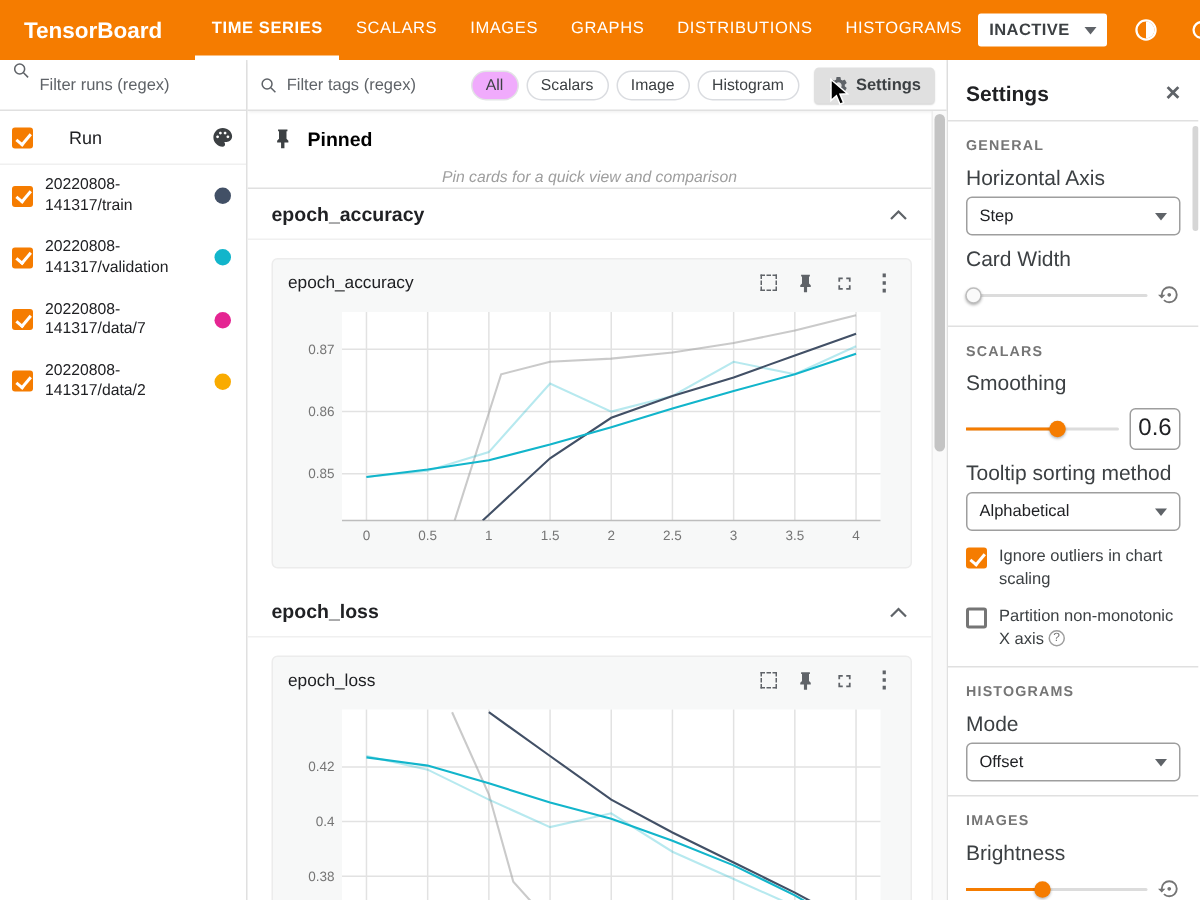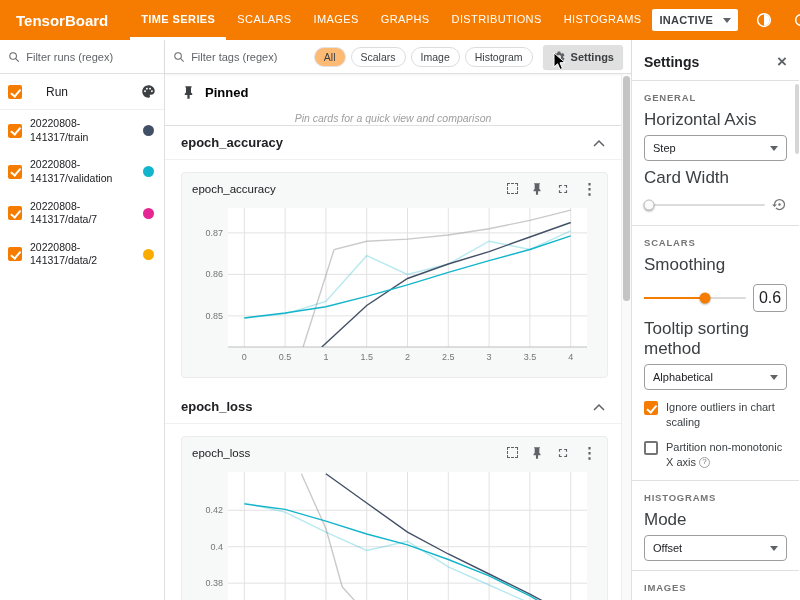--- a/index.html
+++ b/index.html
@@ -16,42 +16,42 @@
   .topbar-right{margin-left:auto;display:flex;align-items:center;gap:15px}
   .reload-select{background:#fff;color:#3c4043;font-size:11px;font-weight:bold;letter-spacing:.3px;padding:5px 7px;border-radius:2px;display:flex;align-items:center;justify-content:space-between;min-width:86px;cursor:pointer}
   .caret-down{width:0;height:0;border-left:4px solid transparent;border-right:4px solid transparent;border-top:5px solid #5f6368}
   .icon-btn{width:22px;height:22px;display:flex;align-items:center;justify-content:center;cursor:pointer}
 
   
   .page{display:flex;height:560px}
 
   
   .runs-sidebar{width:165px;border-right:1px solid #e0e0e0;display:flex;flex-direction:column;background:#fff}
-  .search-row{height:34px;border-bottom:1px solid #e0e0e0;display:flex;align-items:center;gap:6px;padding:0 8px;flex:none}
+  .search-row{height:34px;border-bottom:1px solid #e0e0e0;display:flex;gap:6px;padding:0 8px;flex:none}
   .search-row input{border:0;outline:0;width:100%;font-size:11px;color:#202124;font-family:"Liberation Sans",sans-serif;background:transparent}
   .search-row input::placeholder{color:#5f6368}
   .runs-header{display:flex;align-items:flex-end;gap:24px;padding:10px 8px;border-bottom:1px solid #f0f0f0}
   .runs-header-label{font-size:12px;color:#202124;flex:1}
   .run-row{display:flex;align-items:center;gap:8px;padding:7px 8px;cursor:pointer}
   .run-label{font-size:10.5px;line-height:1.3;color:#202124;flex:1;word-break:break-word}
   .run-dot{width:11px;height:11px;border-radius:50%;flex:none;margin-right:2px}
   .cb{width:14px;height:14px;border-radius:2px;flex:none;cursor:pointer;position:relative}
   .cb.checked{background:#f57c00}
   .cb.checked::after{content:"";position:absolute;left:4.5px;top:1.5px;width:3.5px;height:7.5px;border:solid #fff;border-width:0 2px 2px 0;transform:rotate(40deg)}
   .cb.unchecked{border:2px solid #757575;background:#fff}
 
   
   .main{width:467px;display:flex;flex-direction:column;border-right:1px solid #e0e0e0;position:relative}
   .main-toolbar{height:34px;border-bottom:1px solid #e0e0e0;display:flex;align-items:center;gap:6px;padding:0 8px;flex:none;box-shadow:0 1px 2px rgba(0,0,0,.06)}
   .main-toolbar .search-wrap{display:flex;align-items:center;gap:6px;flex:1;min-width:0}
   .main-toolbar input{border:0;outline:0;font-size:11px;width:100%;background:transparent;font-family:"Liberation Sans",sans-serif}
   .main-toolbar input::placeholder{color:#5f6368}
   .chips{display:flex;gap:5px;align-items:center}
   .chip{border:1px solid #dadce0;border-radius:13px;padding:3px 9px;font-size:10.5px;color:#3c4043;background:#fff;cursor:pointer;white-space:nowrap}
-  .chip.selected{background:#fdba74;border-color:#e2e3e5}
+  .chip.selected{background:#f0abfc;border-color:#e2e3e5}
   .settings-btn{background:#e0e0e0;border-radius:3px;padding:5px 9px;font-size:11px;font-weight:bold;color:#3c4043;display:flex;gap:5px;align-items:center;cursor:pointer;margin-left:4px;white-space:nowrap;box-shadow:0 1px 1px rgba(0,0,0,.15)}
 
   .cards{flex:1;overflow:hidden;position:relative;padding-right:10px}
   .pinned-header{display:flex;align-items:center;gap:9px;padding:11px 16px 8px;font-size:13px;font-weight:bold;color:#000000}
   .pinned-empty{text-align:center;font-style:italic;color:#9e9e9e;font-size:10.5px;padding:4px 0 1px;border-bottom:1px solid #e0e0e0}
   .section-header{display:flex;justify-content:space-between;align-items:center;padding:9px 16px;font-size:13px;font-weight:bold;color:#202124;border-bottom:1px solid #f0f0f0;cursor:pointer}
   .card{margin:12px 16px;background:#f7f8f8;border:1px solid #ececec;border-radius:4px;padding:6px 10px 8px;width:427px}
   .card-head{display:flex;align-items:center;font-size:11.5px;color:#202124;padding:2px 0 4px}
   .card-icons{margin-left:auto;display:flex;gap:12px;align-items:center;color:#5f6368}
   .kebab{font-size:15px;font-weight:bold;color:#5f6368;cursor:pointer;line-height:1}
@@ -59,21 +59,21 @@
 
   .main-scrollbar{position:absolute;top:34px;right:0;bottom:0;width:10px;background:#fafafa;border-left:1px solid #eee}
   .main-scrollbar .thumb{position:absolute;top:2px;left:1px;width:7px;height:225px;background:#c4c4c4;border-radius:4px}
 
   
   .settings-panel{width:167px;display:flex;flex-direction:column;overflow:hidden;position:relative;background:#fff}
   .sp-header{display:flex;justify-content:space-between;align-items:center;padding:13px 12px 10px;font-size:14px;font-weight:bold;color:#202124}
   .sp-close{font-size:17px;color:#5f6368;cursor:pointer;line-height:1}
   .sp-section{padding:7px 12px 9px;border-top:1px solid #e0e0e0}
   .sp-heading{font-size:9.5px;color:#757575;font-weight:bold;letter-spacing:.8px;margin:4px 0 7px}
-  .sp-label{font-size:17px;color:#3c4043;margin:7px 0 5px}
+  .sp-label{font-size:14px;color:#3c4043;margin:7px 0 5px}
   .sp-select{border:1px solid #9e9e9e;border-radius:4px;height:26px;display:flex;align-items:center;justify-content:space-between;padding:0 8px;font-size:11px;color:#202124;cursor:pointer;background:#fff}
   .slider-row{display:flex;align-items:center;gap:7px;margin:9px 0 4px}
   .slider{flex:1;height:2px;background:#dcdcdc;position:relative;border-radius:2px;cursor:pointer}
   .slider .fill{position:absolute;left:0;top:0;bottom:0;background:#f57c00}
   .slider .thumb{position:absolute;top:50%;transform:translate(-50%,-50%);width:11px;height:11px;border-radius:50%;background:#f57c00;box-shadow:0 1px 2px rgba(0,0,0,.3)}
   .slider .thumb.neutral{background:#fafafa;border:1px solid #bdbdbd}
   .value-box{border:1px solid #9e9e9e;border-radius:4px;font-size:16px;padding:4px 0;width:34px;text-align:center;color:#202124}
   .cb-row{display:flex;align-items:flex-start;gap:8px;margin:10px 0 2px;font-size:11px;color:#3c4043;line-height:1.35;cursor:pointer}
   .cb-row .cb{margin-top:1px}
   .help-dot{display:inline-flex;width:11px;height:11px;border:1px solid #9e9e9e;border-radius:50%;font-size:8px;color:#757575;align-items:center;justify-content:center;margin-left:3px;vertical-align:middle}

